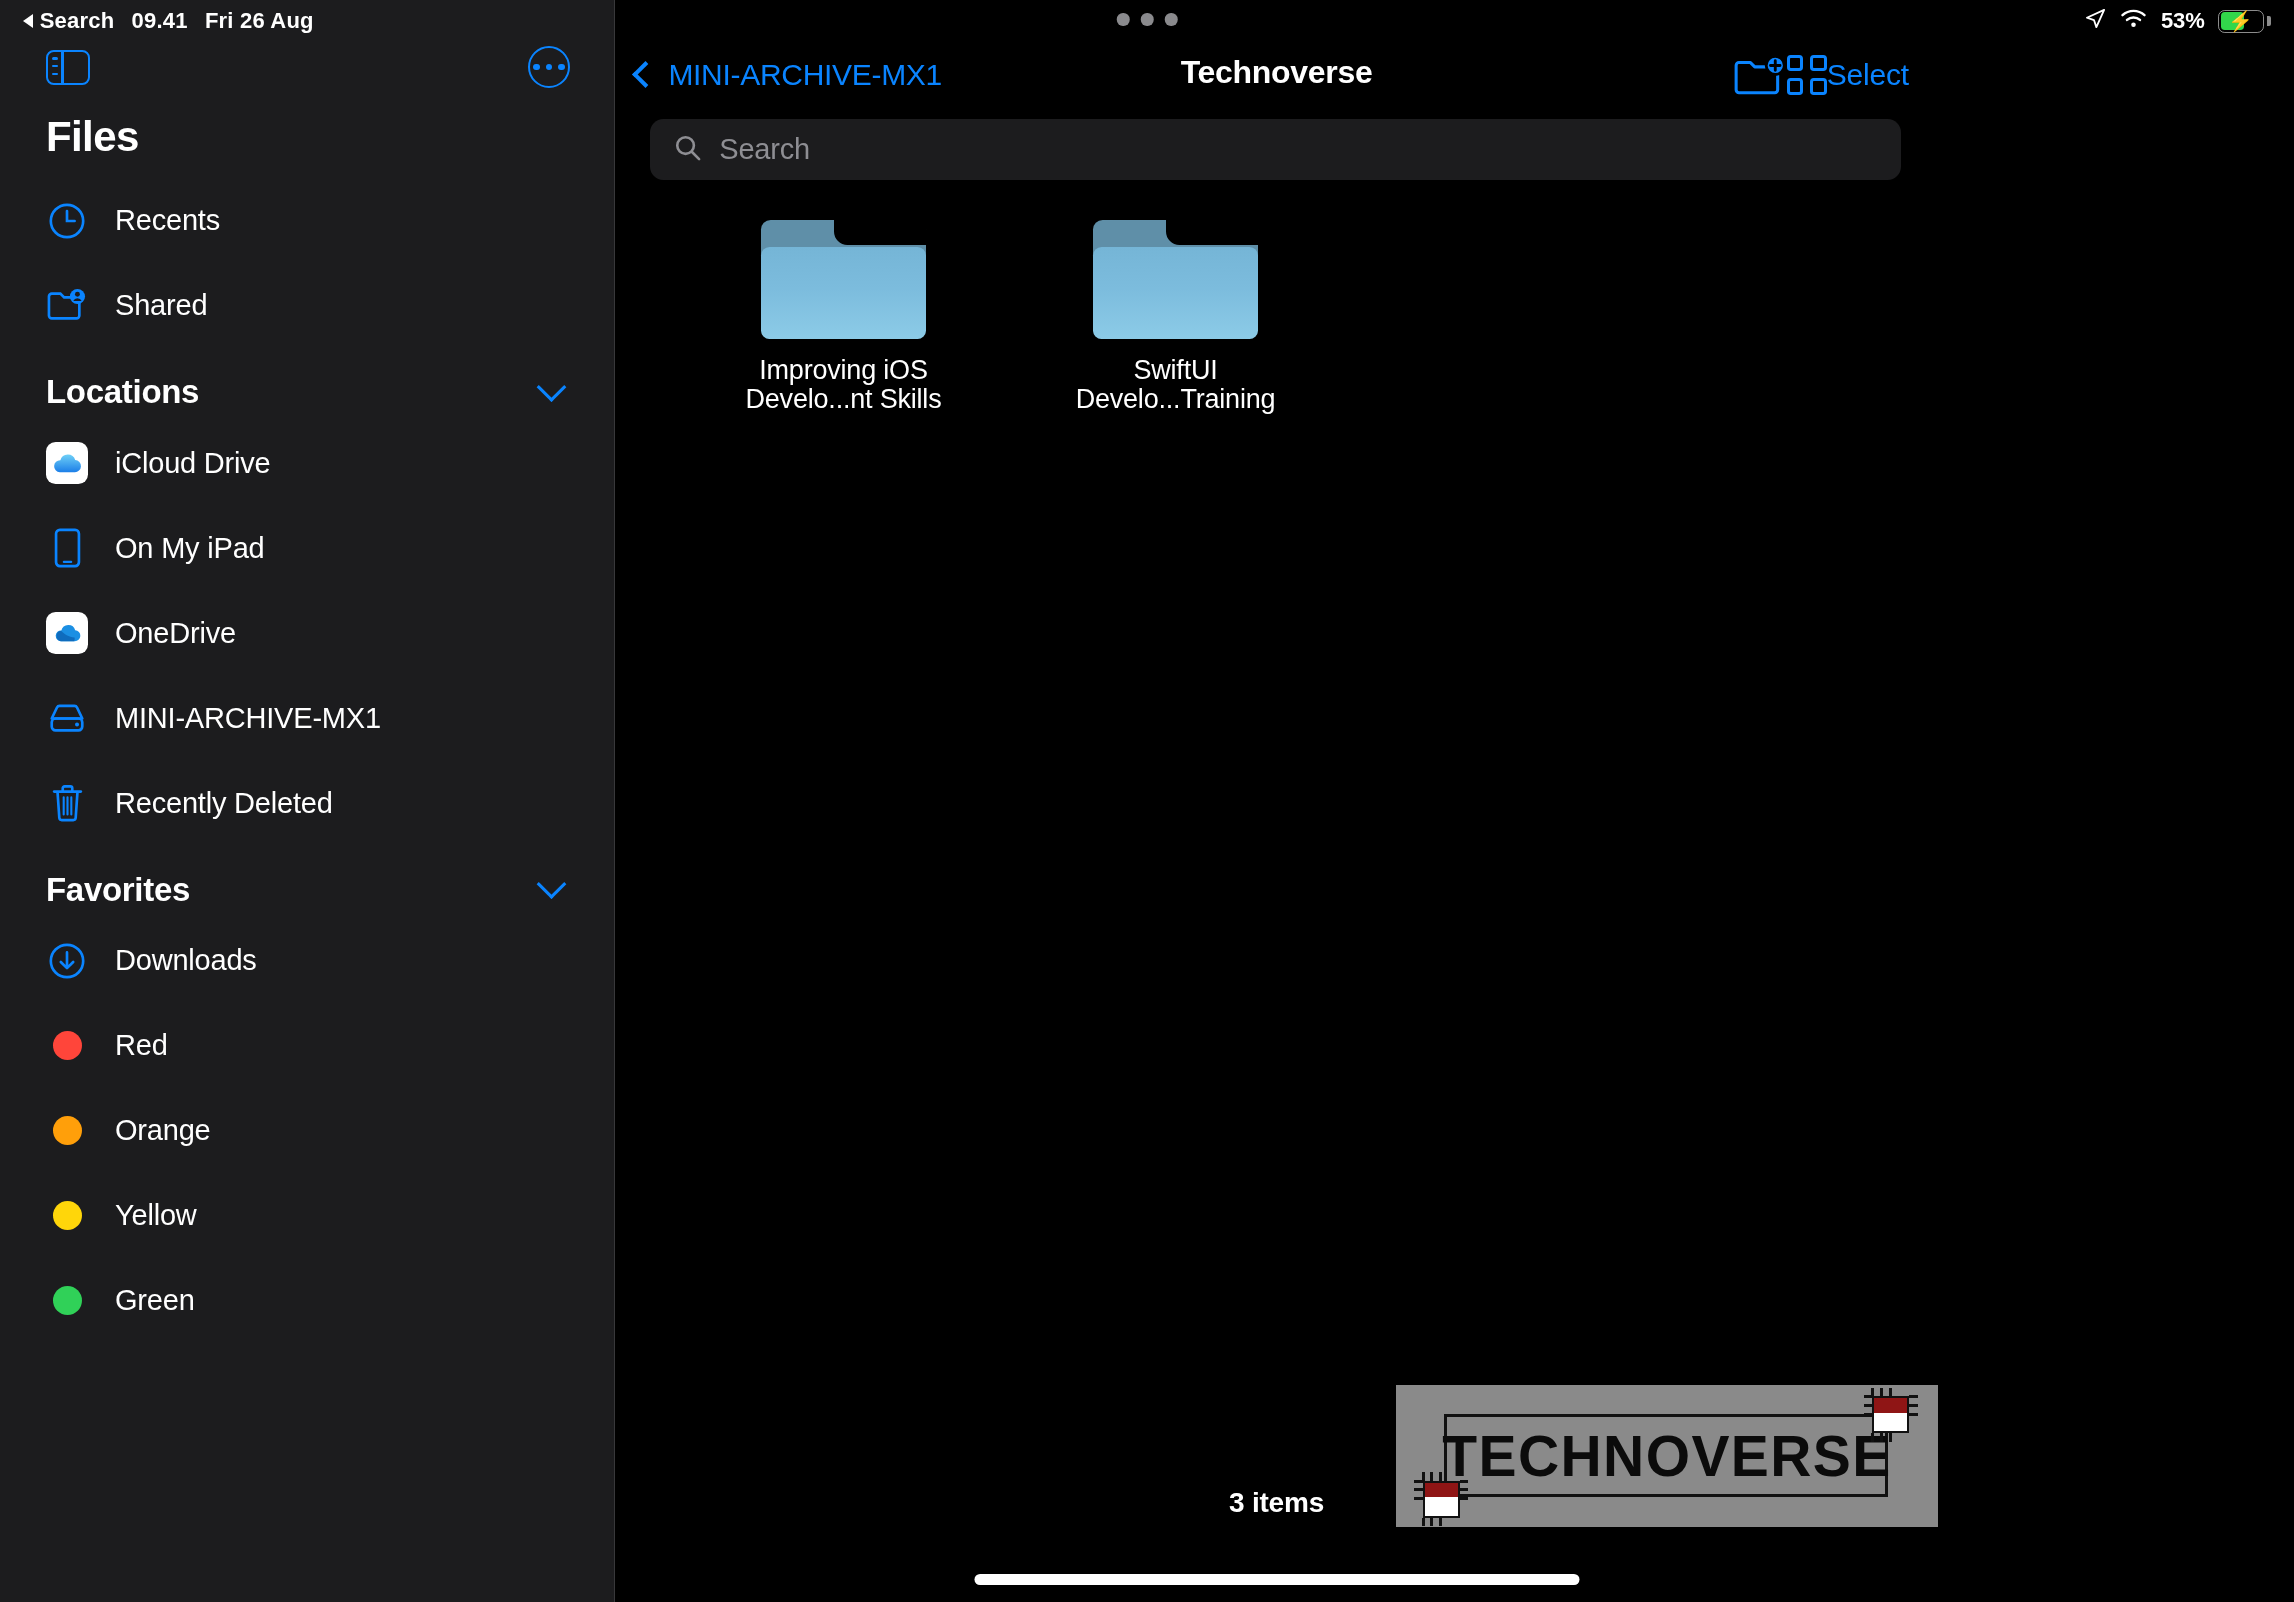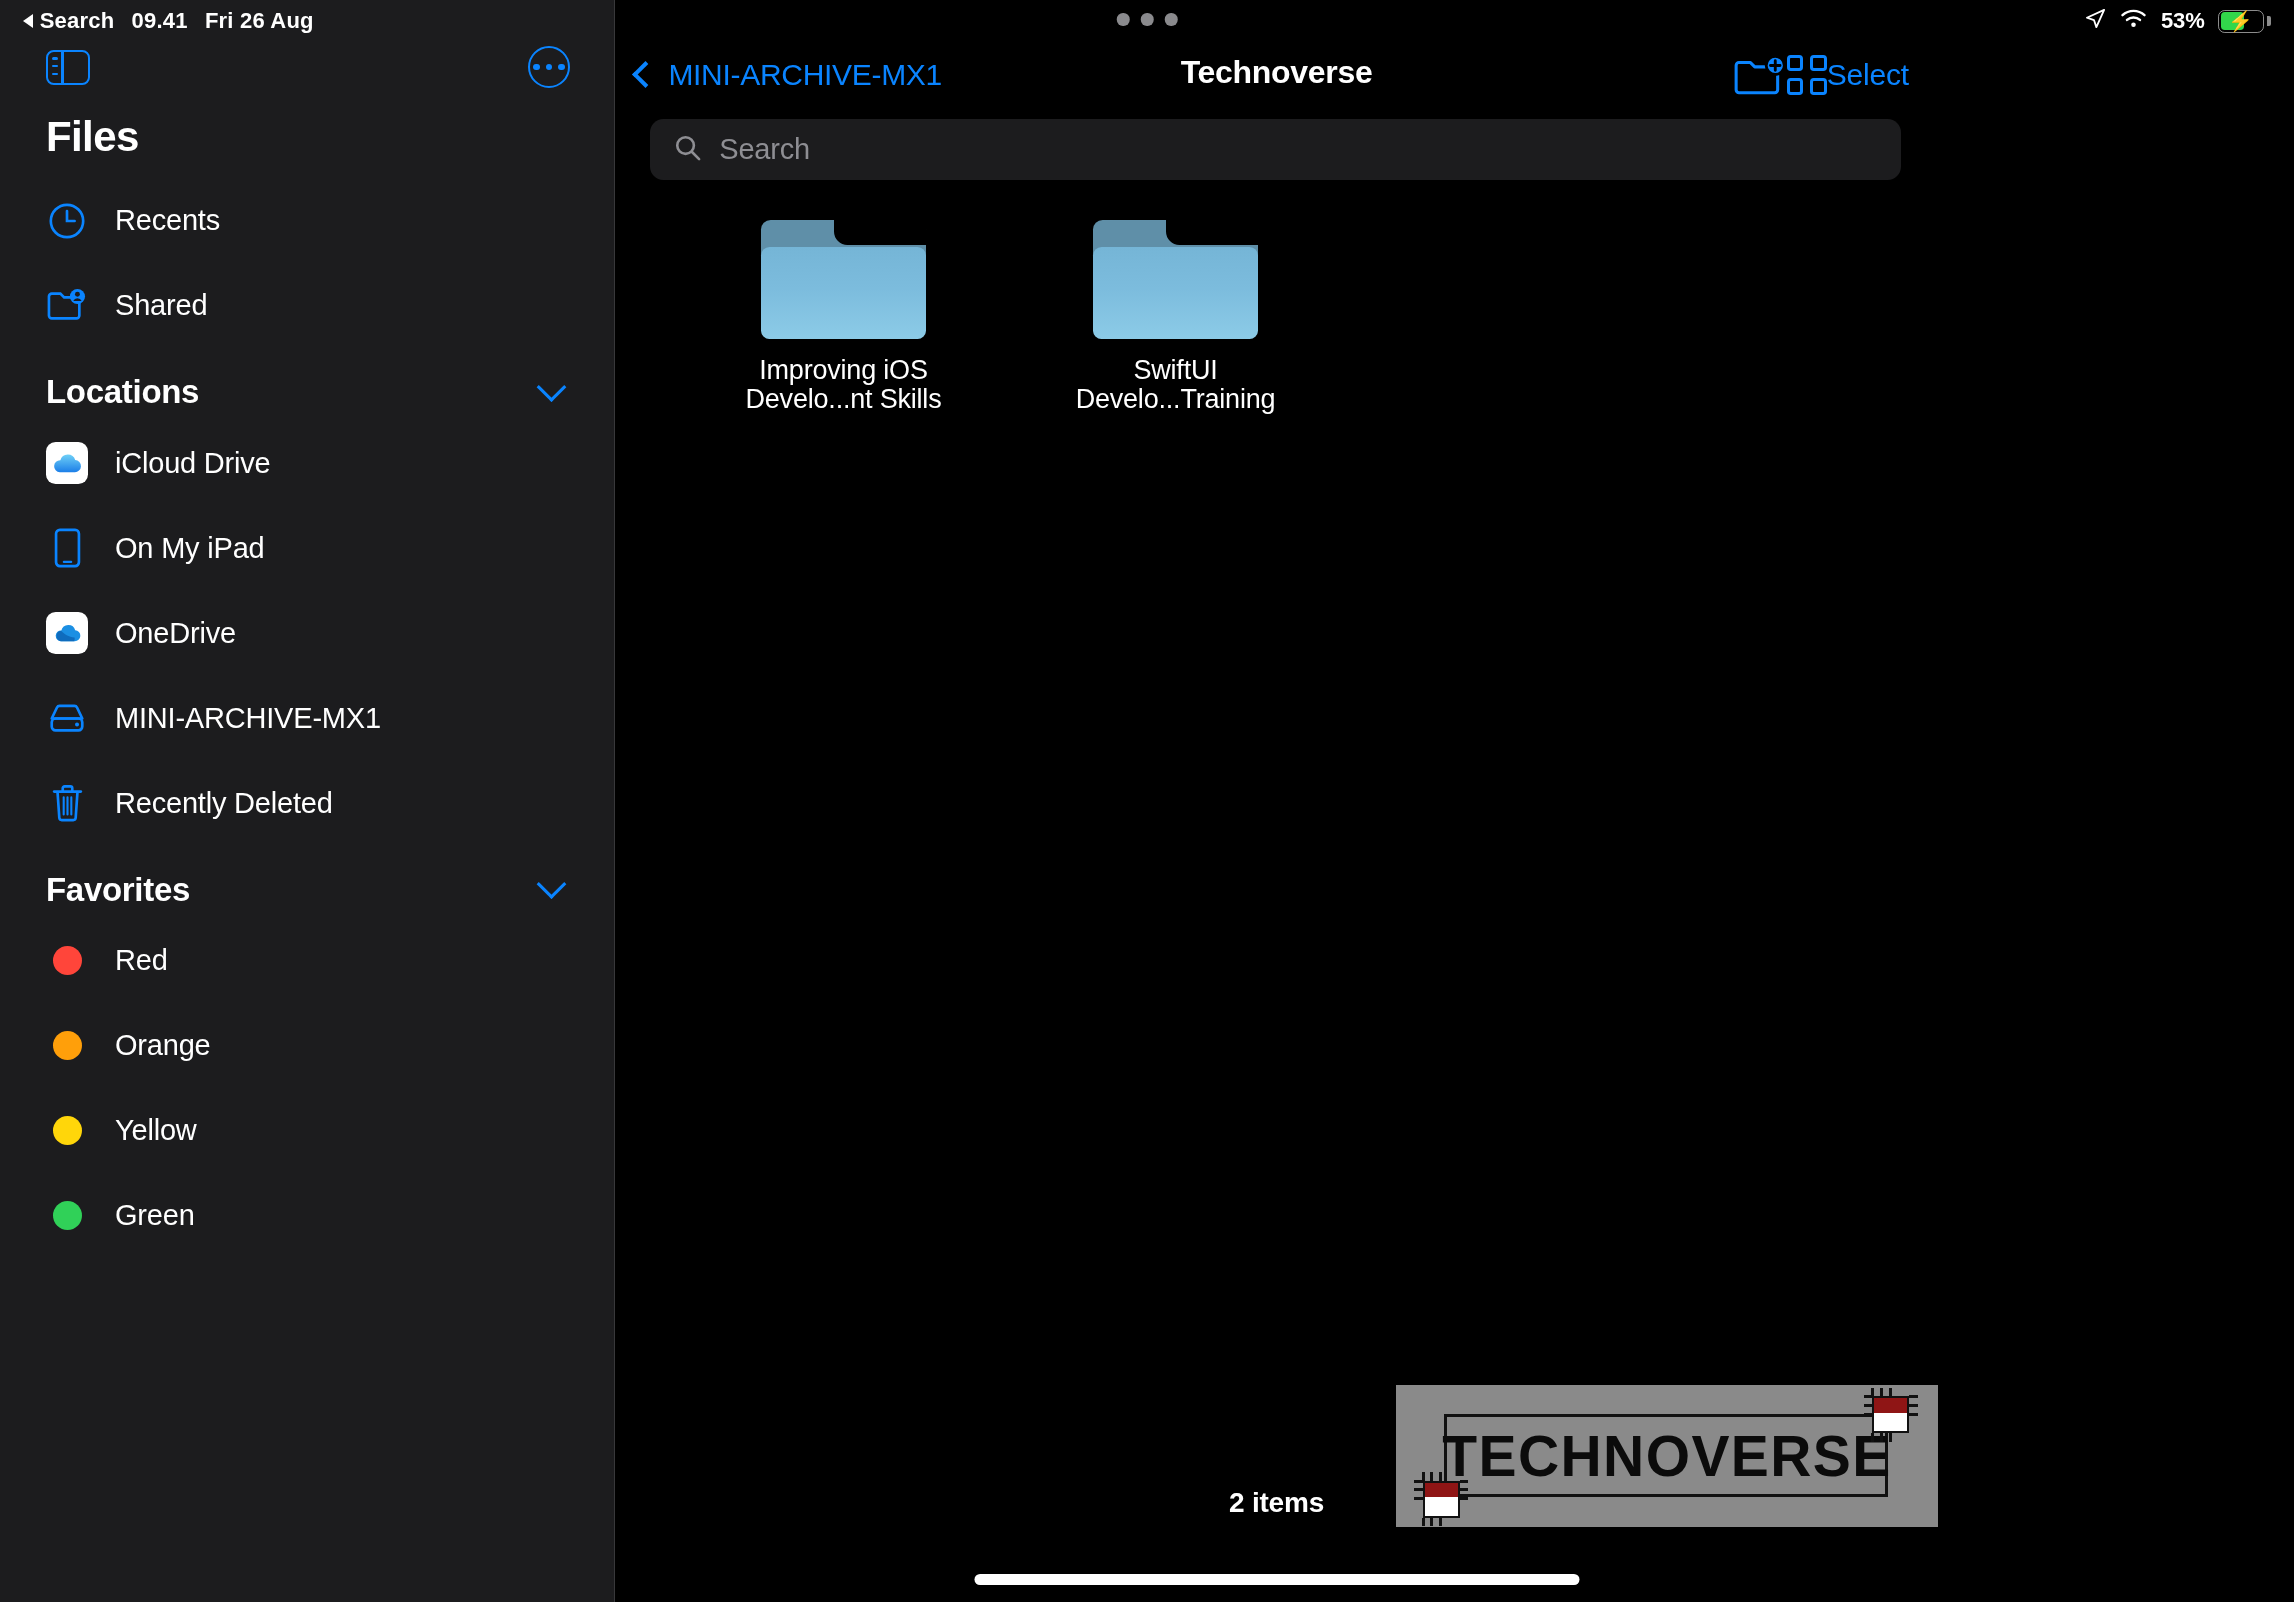--- a/index.html
+++ b/index.html
@@ -281,20 +281,29 @@
         </svg>
       </span>
       <span class="lbl">Recently Deleted</span>
     </div>
 
     <div class="sec-head">
       <span class="t">Favorites</span>
       <span class="chev-dn"></span>
     </div>
 
+    <div class="sb-row">
+      <span class="sb-ico">
+        <svg width="40" height="40" viewBox="0 0 42 42">
+          <circle cx="21" cy="21" r="17" fill="none" stroke="#0A84FF" stroke-width="2.8"></circle>
+          <path d="M21 12 V28 M14.5 22 L21 28.5 L27.5 22" fill="none" stroke="#0A84FF" stroke-width="2.8" stroke-linecap="round" stroke-linejoin="round"></path>
+        </svg>
+      </span>
+      <span class="lbl">Downloads</span>
+    </div>
 
 
     <div class="sb-row">
       <span class="sb-ico">
         <span class="dot-tag" id="dot0" style="background: rgb(255, 69, 58);"></span>
       </span>
       <span class="lbl">Red</span>
     </div>
     <div class="sb-row">
       <span class="sb-ico">
@@ -378,21 +387,21 @@
           <div class="tabcut"></div>
           <div class="front"></div>
         </div>
         <div class="f-label">
           <div>SwiftUI</div>
           <div>Develo...Training</div>
         </div>
       </div>
     </div>
 
-    <div class="item-count">2 items</div>
+    <div class="item-count">3 items</div>
     <div class="home-ind"></div>
 
     <div id="watermark">
       <div class="wm-inner">
         <div class="wm-box"></div>
         <div class="wm-text">TECHNOVERSE</div>
         <div class="chip chip-tr">
           <div class="pins">
             <span style="left:7.7px;top:0;width:2.9px;height:8.6px;"></span>
             <span style="left:16.3px;top:0;width:2.9px;height:8.6px;"></span>

